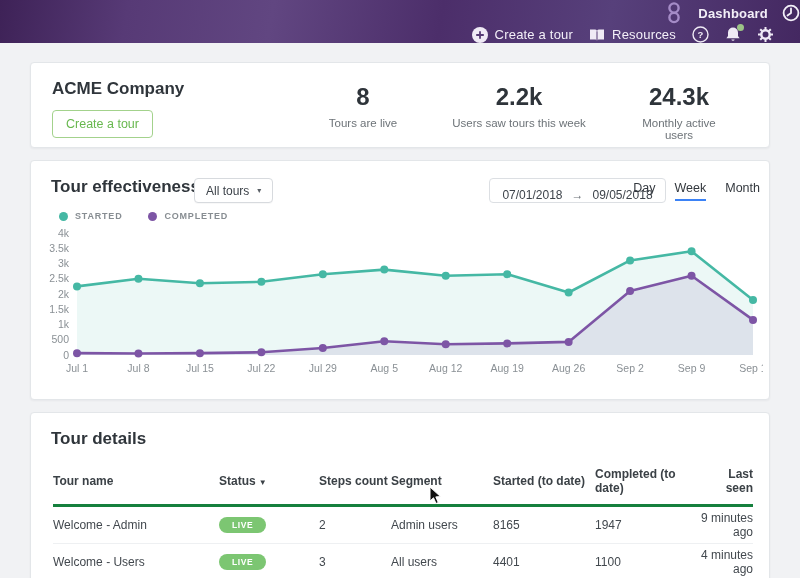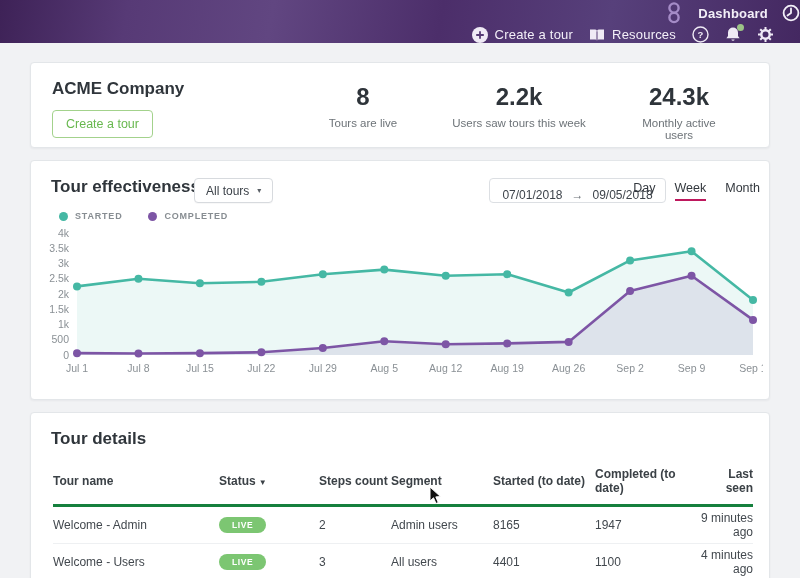--- a/index.html
+++ b/index.html
@@ -38,21 +38,21 @@
   .dropdown { position:absolute; left:163px; top:17px; height:25px; border:1px solid #d7dade;
     border-radius:4px; display:flex; align-items:center; gap:8px; padding:0 11px; font-size:12px;
     color:#3d434a; background:#fff; cursor:pointer; box-shadow:0 1px 1px rgba(0,0,0,.03); }
   .caret { font-size:8px; color:#5a6066; }
   .daterange { position:absolute; left:458px; top:17px; width:177px; height:25px; border:1px solid #dcdfe3;
     border-radius:4px; display:flex; align-items:flex-end; justify-content:center; gap:9px;
     font-size:12px; color:#3d434a; background:#fff; cursor:pointer; }
   .daterange .arrow { color:#6a7076; font-size:12px; }
   .range-tabs { position:absolute; right:9px; top:20px; display:flex; gap:10px; font-size:12.5px; color:#33383e; }
   .range-tab { cursor:pointer; padding-bottom:4px;margin-left:9px; }
-  .range-tab.active { border-bottom:2px solid #be185d; }
+  .range-tab.active { border-bottom:2px solid #3b82f6; }
   .legend { position:absolute; left:28px; top:50px; display:flex; gap:26px; align-items:center; }
   .legend-item { display:flex; align-items:center; gap:7px; cursor:pointer; }
   .legend-dot { width:9px; height:9px; border-radius:50%; }
   .legend-text { font-size:9px; letter-spacing:.8px; color:#878d92; font-weight:700; }
   #chart-svg { position:absolute; left:8px; top:64px; }
   .ytick, .xtick { font-size:10.5px; fill:#8a9095; font-family:"Liberation Sans",sans-serif; }
 
   
   #card-details { top:412px; height:200px; }
   #card-details .card-title { position:absolute; left:20px; top:16px; }

